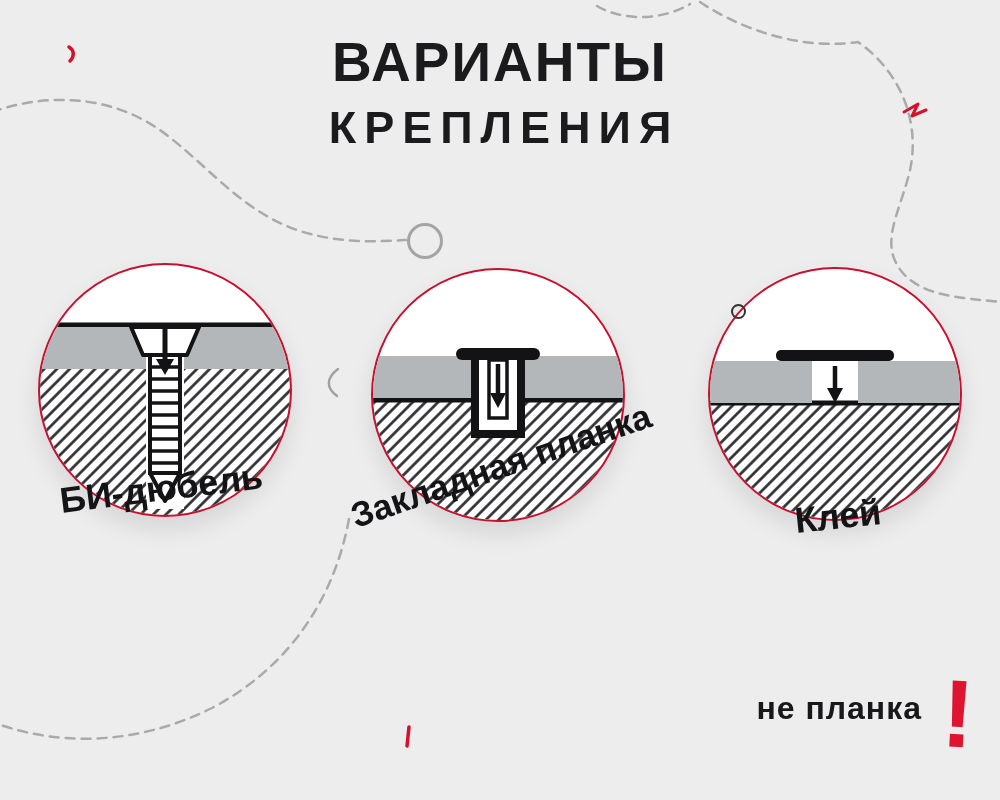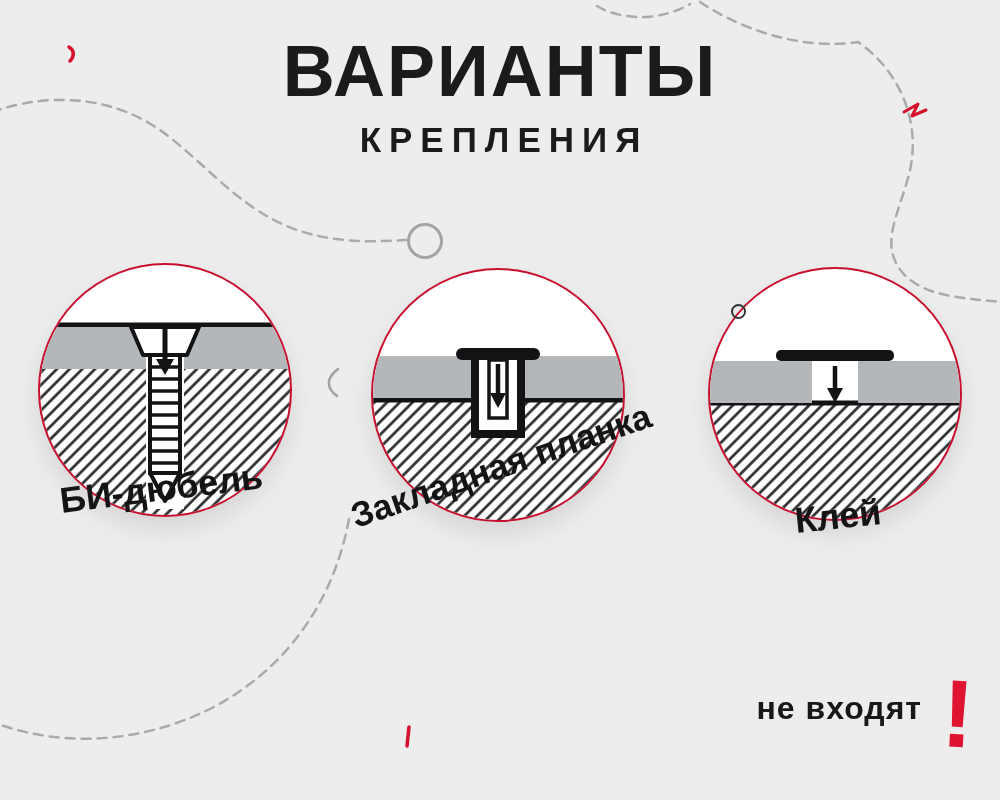--- a/index.html
+++ b/index.html
@@ -1,21 +1,21 @@
 <!DOCTYPE html>
 <html><head>
 <meta charset="utf-8">
 <style>
   html,body{margin:0;padding:0;background:#ededee;}
   .stage{position:relative;width:1000px;height:800px;background:#ededee;overflow:hidden;
          font-family:"Liberation Sans",sans-serif;color:#1b1b1d;}
   .bg{position:absolute;left:0;top:0;z-index:0;}
   .title{position:absolute;left:0;top:30px;width:100%;text-align:center;z-index:2;}
-  .t1{font-size:72px;font-weight:800;letter-spacing:2px;color:#1b1b1d;}
-  .t2{font-size:35px;font-weight:600;letter-spacing:8px;margin-top:8px;padding-left:8px;color:#1b1b1d;}
+  .t1{font-size:55px;font-weight:800;letter-spacing:2px;color:#1b1b1d;}
+  .t2{font-size:45px;font-weight:600;letter-spacing:8px;margin-top:8px;padding-left:8px;color:#1b1b1d;}
   .opt-circle{position:absolute;width:250px;height:250px;border-radius:50%;background:#fff;
               border:2px solid #c8102e;overflow:hidden;z-index:1;
               box-shadow:0 12px 24px rgba(0,0,0,0.10);}
   .c1{left:38px;top:263px;}
   .c2{left:371px;top:268px;}
   .c3{left:708px;top:267px;}
   .opt-label{position:absolute;z-index:2;font-weight:700;color:#141416;white-space:nowrap;}
   .l1{left:60px;top:480px;font-size:36px;transform:rotate(-7deg);transform-origin:left center;}
   .l2{left:352px;top:497px;font-size:35px;transform:rotate(-19deg);transform-origin:left center;}
   .l3{left:795px;top:500px;font-size:36px;transform:rotate(-6deg);transform-origin:left center;}
@@ -124,17 +124,17 @@
     </svg>
   </div>
 
   <div class="opt-label l1">БИ-дюбель</div>
   <div class="opt-label l2">Закладная планка</div>
   <div class="opt-label l3">Клей</div>
 
   <div class="mini-ring"></div>
 
   <div class="note">
-    <div>не входят</div>
+    <div>не планка</div>
   </div>
   <div class="exclaim">!</div>
 
 </div>
 
 </body></html>

